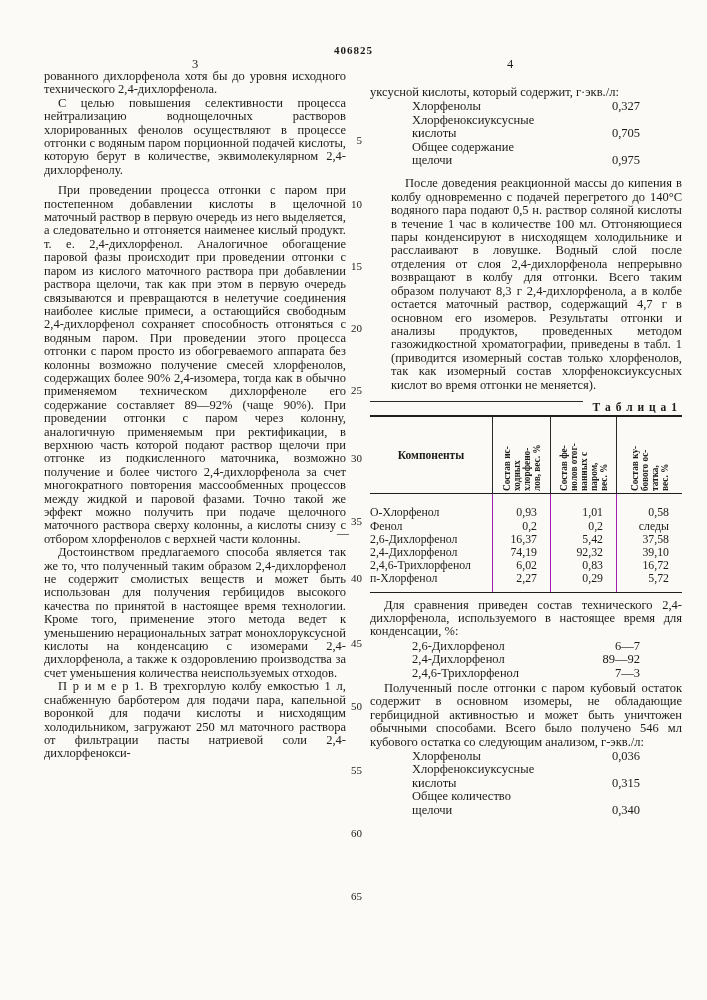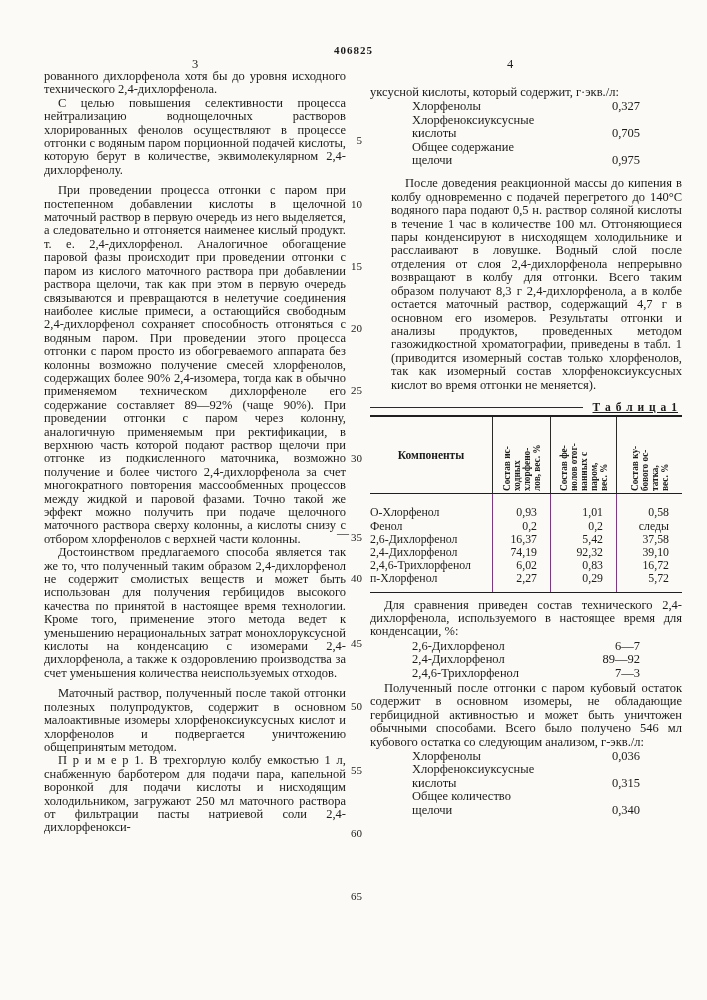--- a/index.html
+++ b/index.html
@@ -30,21 +30,21 @@
   .kv-row{display:flex;align-items:flex-end;}
   .kv-label{padding-left:42px;white-space:pre-line;text-indent:0;}
   .kv-value{margin-left:auto;padding-right:42px;}
   
   .linenum{
     position:absolute;left:334px;width:28px;text-align:right;
     font-size:11px;line-height:12px;color:#222;
   }
   .margin-dash{position:absolute;font-size:12px;color:#222;}
   
-  .tbl-caption-row{display:flex;align-items:center;margin:9px 0 0 0;text-decoration:underline;}
+  .tbl-caption-row{display:flex;margin:9px 0 0 0;}
   .tbl-caption-line{flex:1;border-top:1.2px solid #2a2a2a;margin-right:10px;}
   .tbl-caption{font-size:11.5px;font-weight:bold;letter-spacing:1px;white-space:nowrap;padding-right:4px;}
   .tbl{
     width:100%;border-top:2px solid #1f1f1f;border-bottom:1.8px solid #1f1f1f;
     margin:1px 0 6px 0;
   }
   .tbl-grid{display:grid;grid-template-columns:122px 58px 66px 1fr;}
   .th{border-bottom:1.6px solid #1f1f1f;font-weight:bold;}
   .th-first{display:flex;align-items:center;justify-content:center;
     font-size:11.5px;height:76px;}
@@ -69,35 +69,34 @@
   <div class="patent-no">406825</div>
   <div class="colnum left">3</div>
   <div class="colnum right">4</div>
 
   <div class="linenum" style="top:134px">5</div>
   <div class="linenum" style="top:198px">10</div>
   <div class="linenum" style="top:260px">15</div>
   <div class="linenum" style="top:322px">20</div>
   <div class="linenum" style="top:384px">25</div>
   <div class="linenum" style="top:452px">30</div>
-  <div class="linenum" style="top:531px">35</div>
+  <div class="linenum" style="top:515px">35</div>
   <div class="linenum" style="top:572px">40</div>
   <div class="linenum" style="top:637px">45</div>
   <div class="linenum" style="top:700px">50</div>
   <div class="linenum" style="top:764px">55</div>
   <div class="linenum" style="top:827px">60</div>
   <div class="linenum" style="top:890px">65</div>
   <div class="margin-dash" style="left:337px;top:527px">—</div>
 
   <div class="col col-left">
     <p class="p noindent">рованного дихлорфенола хотя бы до уровня исходного технического 2,4-дихлорфенола.</p>
     <p class="p">С целью повышения селективности процесса нейтрализацию воднощелочных растворов хлорированных фенолов осуществляют в процессе отгонки с водяным паром порционной подачей кислоты, которую берут в количестве, эквимолекулярном 2,4-дихлорфенолу.</p>
     <p class="p gap-top">При проведении процесса отгонки с паром при постепенном добавлении кислоты в щелочной маточный раствор в первую очередь из него выделяется, а следовательно и отгоняется наименее кислый продукт. т. е. 2,4-дихлорфенол. Аналогичное обогащение паровой фазы происходит при проведении отгонки с паром из кислого маточного раствора при добавлении раствора щелочи, так как при этом в первую очередь связываются и превращаются в нелетучие соединения наиболее кислые примеси, а остающийся свободным 2,4-дихлорфенол сохраняет способность отгоняться с водяным паром. При проведении этого процесса отгонки с паром просто из обогреваемого аппарата без колонны возможно получение смесей хлорфенолов, содержащих более 90% 2,4-изомера, тогда как в обычно применяемом техническом дихлорфеноле его содержание составляет 89—92% (чаще 90%). При проведении отгонки с паром через колонну, аналогичную применяемым при ректификации, в верхнюю часть которой подают раствор щелочи при отгонке из подкисленного маточника, возможно получение и более чистого 2,4-дихлорфенола за счет многократного повторения массообменных процессов между жидкой и паровой фазами. Точно такой же эффект можно получить при подаче щелочного маточного раствора сверху колонны, а кислоты снизу с отбором хлорфенолов с верхней части колонны.</p>
     <p class="p">Достоинством предлагаемого способа является так же то, что полученный таким образом 2,4-дихлорфенол не содержит смолистых веществ и может быть использован для получения гербицидов высокого качества по принятой в настоящее время технологии. Кроме того, применение этого метода ведет к уменьшению нерациональных затрат монохлоруксусной кислоты на конденсацию с изомерами 2,4-дихлорфенола, а также к оздоровлению производства за счет уменьшения количества неиспользуемых отходов.</p>
-    <p class="p gap-top">Маточный раствор, полученный после такой отгонки полезных полупродуктов, содержит в основном малоактивные изомеры хлорфеноксиуксусных кислот и хлорфенолов и подвергается уничтожению общепринятым методом.</p>
     <p class="p">П р и м е р  1.  В трехгорлую колбу емкостью 1 л, снабженную барботером для подачи пара, капельной воронкой для подачи кислоты и нисходящим холодильником, загружают 250 мл маточного раствора от фильтрации пасты натриевой соли 2,4-дихлорфенокси-</p>
   </div>
 
   <div class="col col-right">
     <p class="p noindent">уксусной кислоты, который содержит, г·экв./л:</p>
 
     <div class="kv">
       <div class="kv-row">
         <span class="kv-label">Хлорфенолы</span>
         <span class="kv-value">0,327</span>

